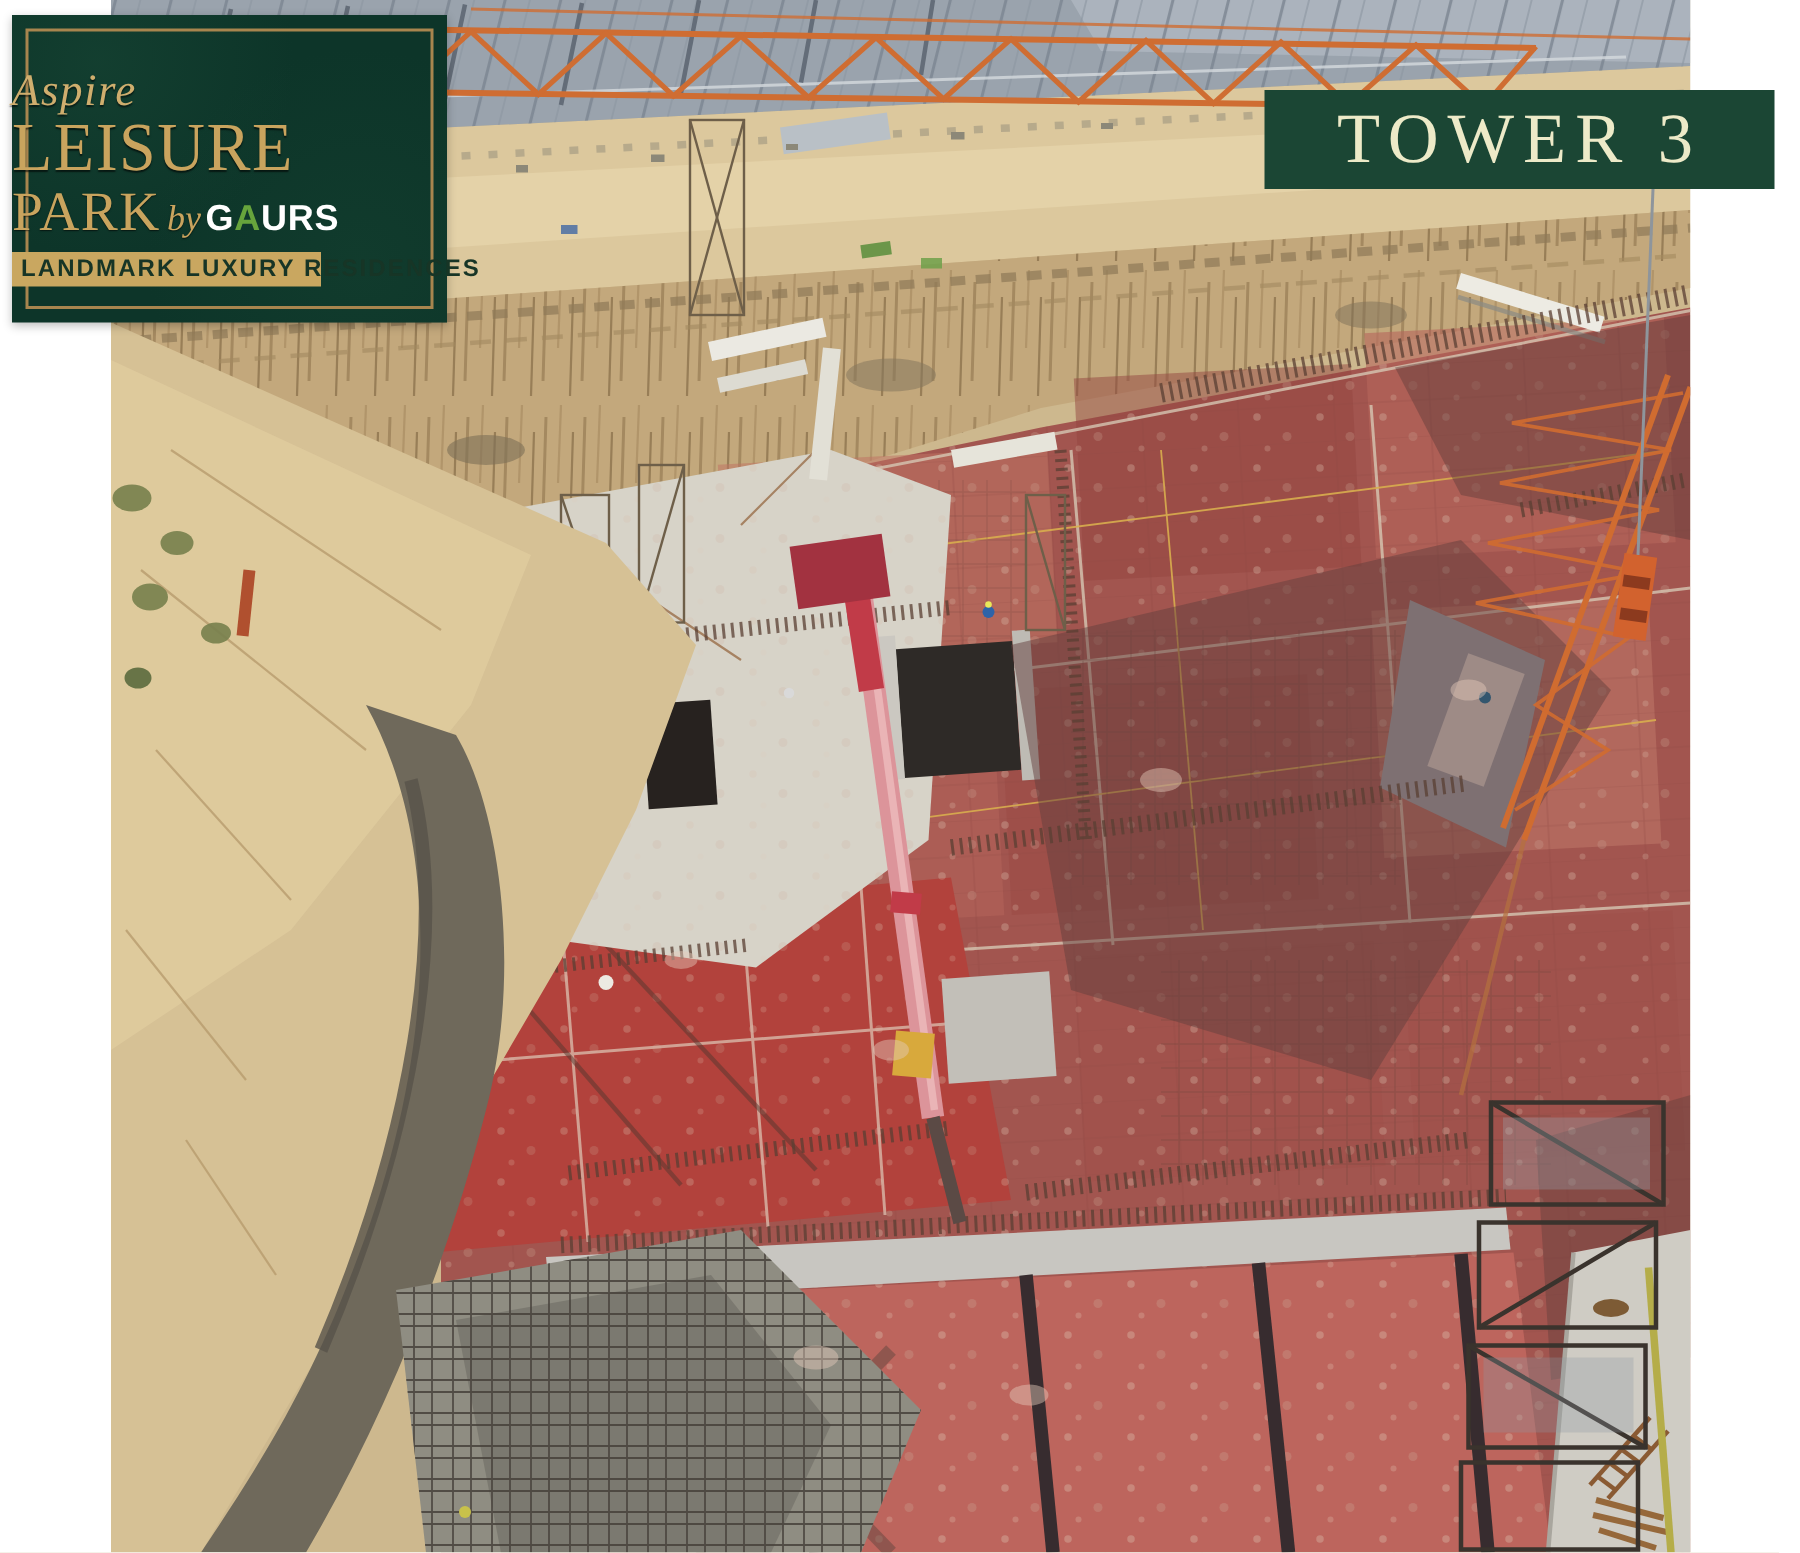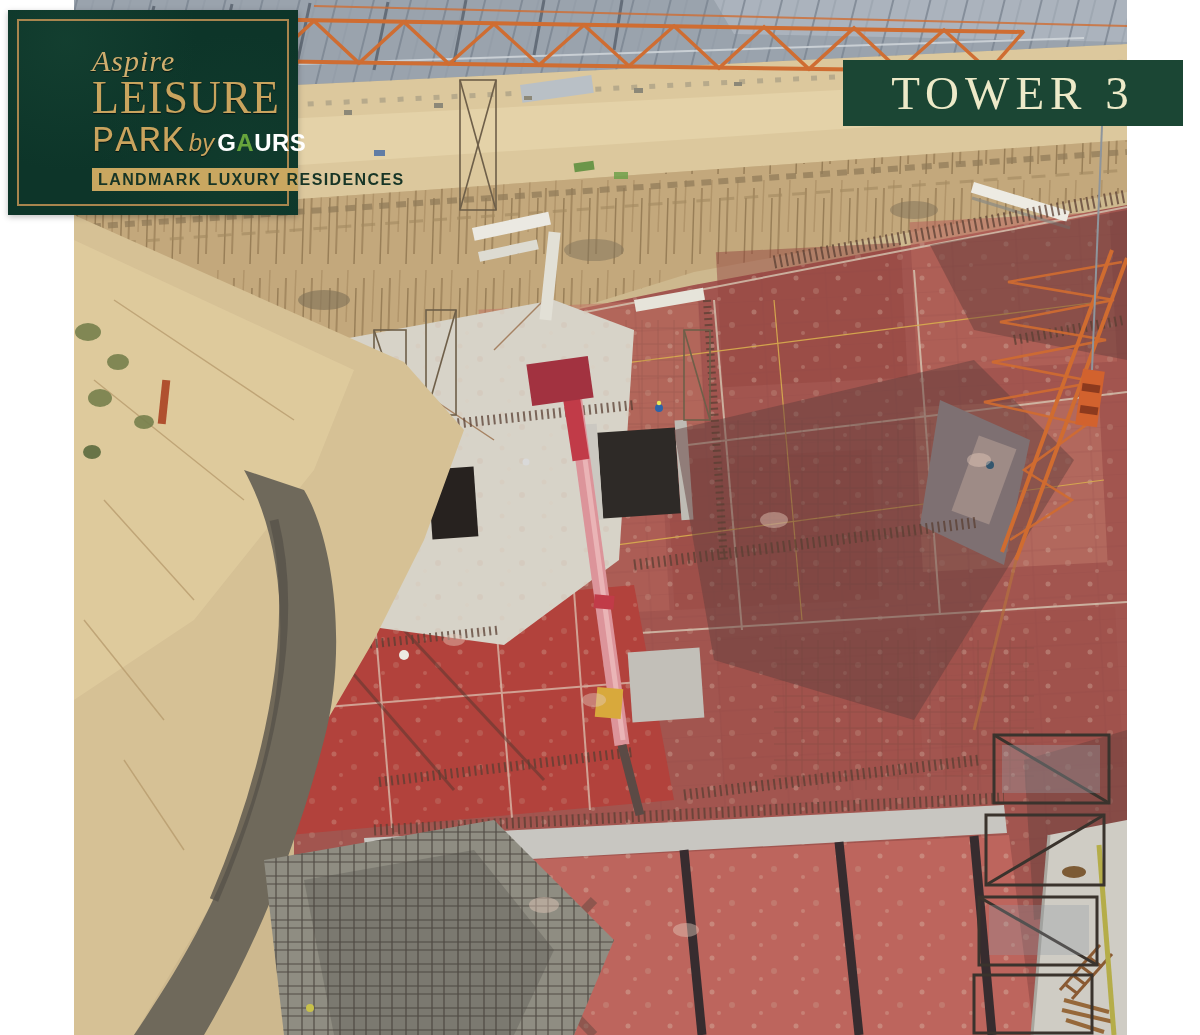--- a/index.html
+++ b/index.html
@@ -11,33 +11,33 @@
   
   .logo-badge{position:absolute;left:8px;top:10px;width:290px;height:205px;
     background:
       radial-gradient(circle at 20% 15%, rgba(30,80,60,.35), transparent 45%),
       radial-gradient(circle at 80% 80%, rgba(26,74,54,.3), transparent 50%),
       #0d3529;
     box-shadow:0 2px 6px rgba(0,0,0,.25);}
   .logo-border{position:absolute;left:9px;top:9px;right:9px;bottom:9px;
     border:2px solid #a8854e;pointer-events:none;}
   .logo-stack{position:absolute;left:0;top:0;width:100%;height:100%;
-    display:flex;flex-direction:column;align-items:flex-end;justify-content:flex-start;
+    display:flex;flex-direction:column;align-items:flex-start;justify-content:flex-start;
     padding-top:36px;box-sizing:border-box;}
   .logo-col{width:206px;display:flex;flex-direction:column;}
   .logo-aspire{font-family:"Liberation Serif",serif;font-style:italic;
     font-size:30px;line-height:1;color:#cfae6e;letter-spacing:1px;
     text-shadow:0 1px 1px rgba(0,0,0,.55);}
   .logo-leisure{font-family:"Liberation Serif",serif;font-size:44px;line-height:1.02;
     color:#c9a45e;letter-spacing:1px;text-shadow:0 1px 1px rgba(0,0,0,.6);
     transform:scaleY(1.04);transform-origin:left top;}
   .logo-parkline{display:flex;align-items:baseline;margin-top:2px;}
-  .logo-park{font-family:Liberation Mono, monospace;font-size:37px;line-height:1;
+  .logo-park{font-family:Liberation Serif, serif;font-size:37px;line-height:1;
     color:#c9a45e;letter-spacing:1px;text-shadow:0 1px 1px rgba(0,0,0,.6);}
-  .logo-by{font-family:Liberation Sans, sans-serif;font-style:italic;font-size:24px;
+  .logo-by{font-family:Liberation Serif, serif;font-style:italic;font-size:24px;
     color:#c9a45e;margin:0 3px 0 4px;text-shadow:0 1px 1px rgba(0,0,0,.6);}
   .logo-gaurs{font-family:"Liberation Sans",sans-serif;font-weight:700;font-size:24px;
     color:#ffffff;letter-spacing:.5px;}
   .logo-gaurs .a-green{color:#67a43c;}
   .logo-tagline{margin-top:8px;background:#c9a760;color:#173526;
     font-size:16px;font-weight:700;letter-spacing:1.4px;text-align:center;
     padding:3px 6px 2px 6px;white-space:nowrap;width:194px;align-self:center;}
   
   .tower-banner{position:absolute;left:843px;top:60px;width:340px;height:66px;
     background:#1b4634;display:flex;align-items:center;justify-content:center;}

